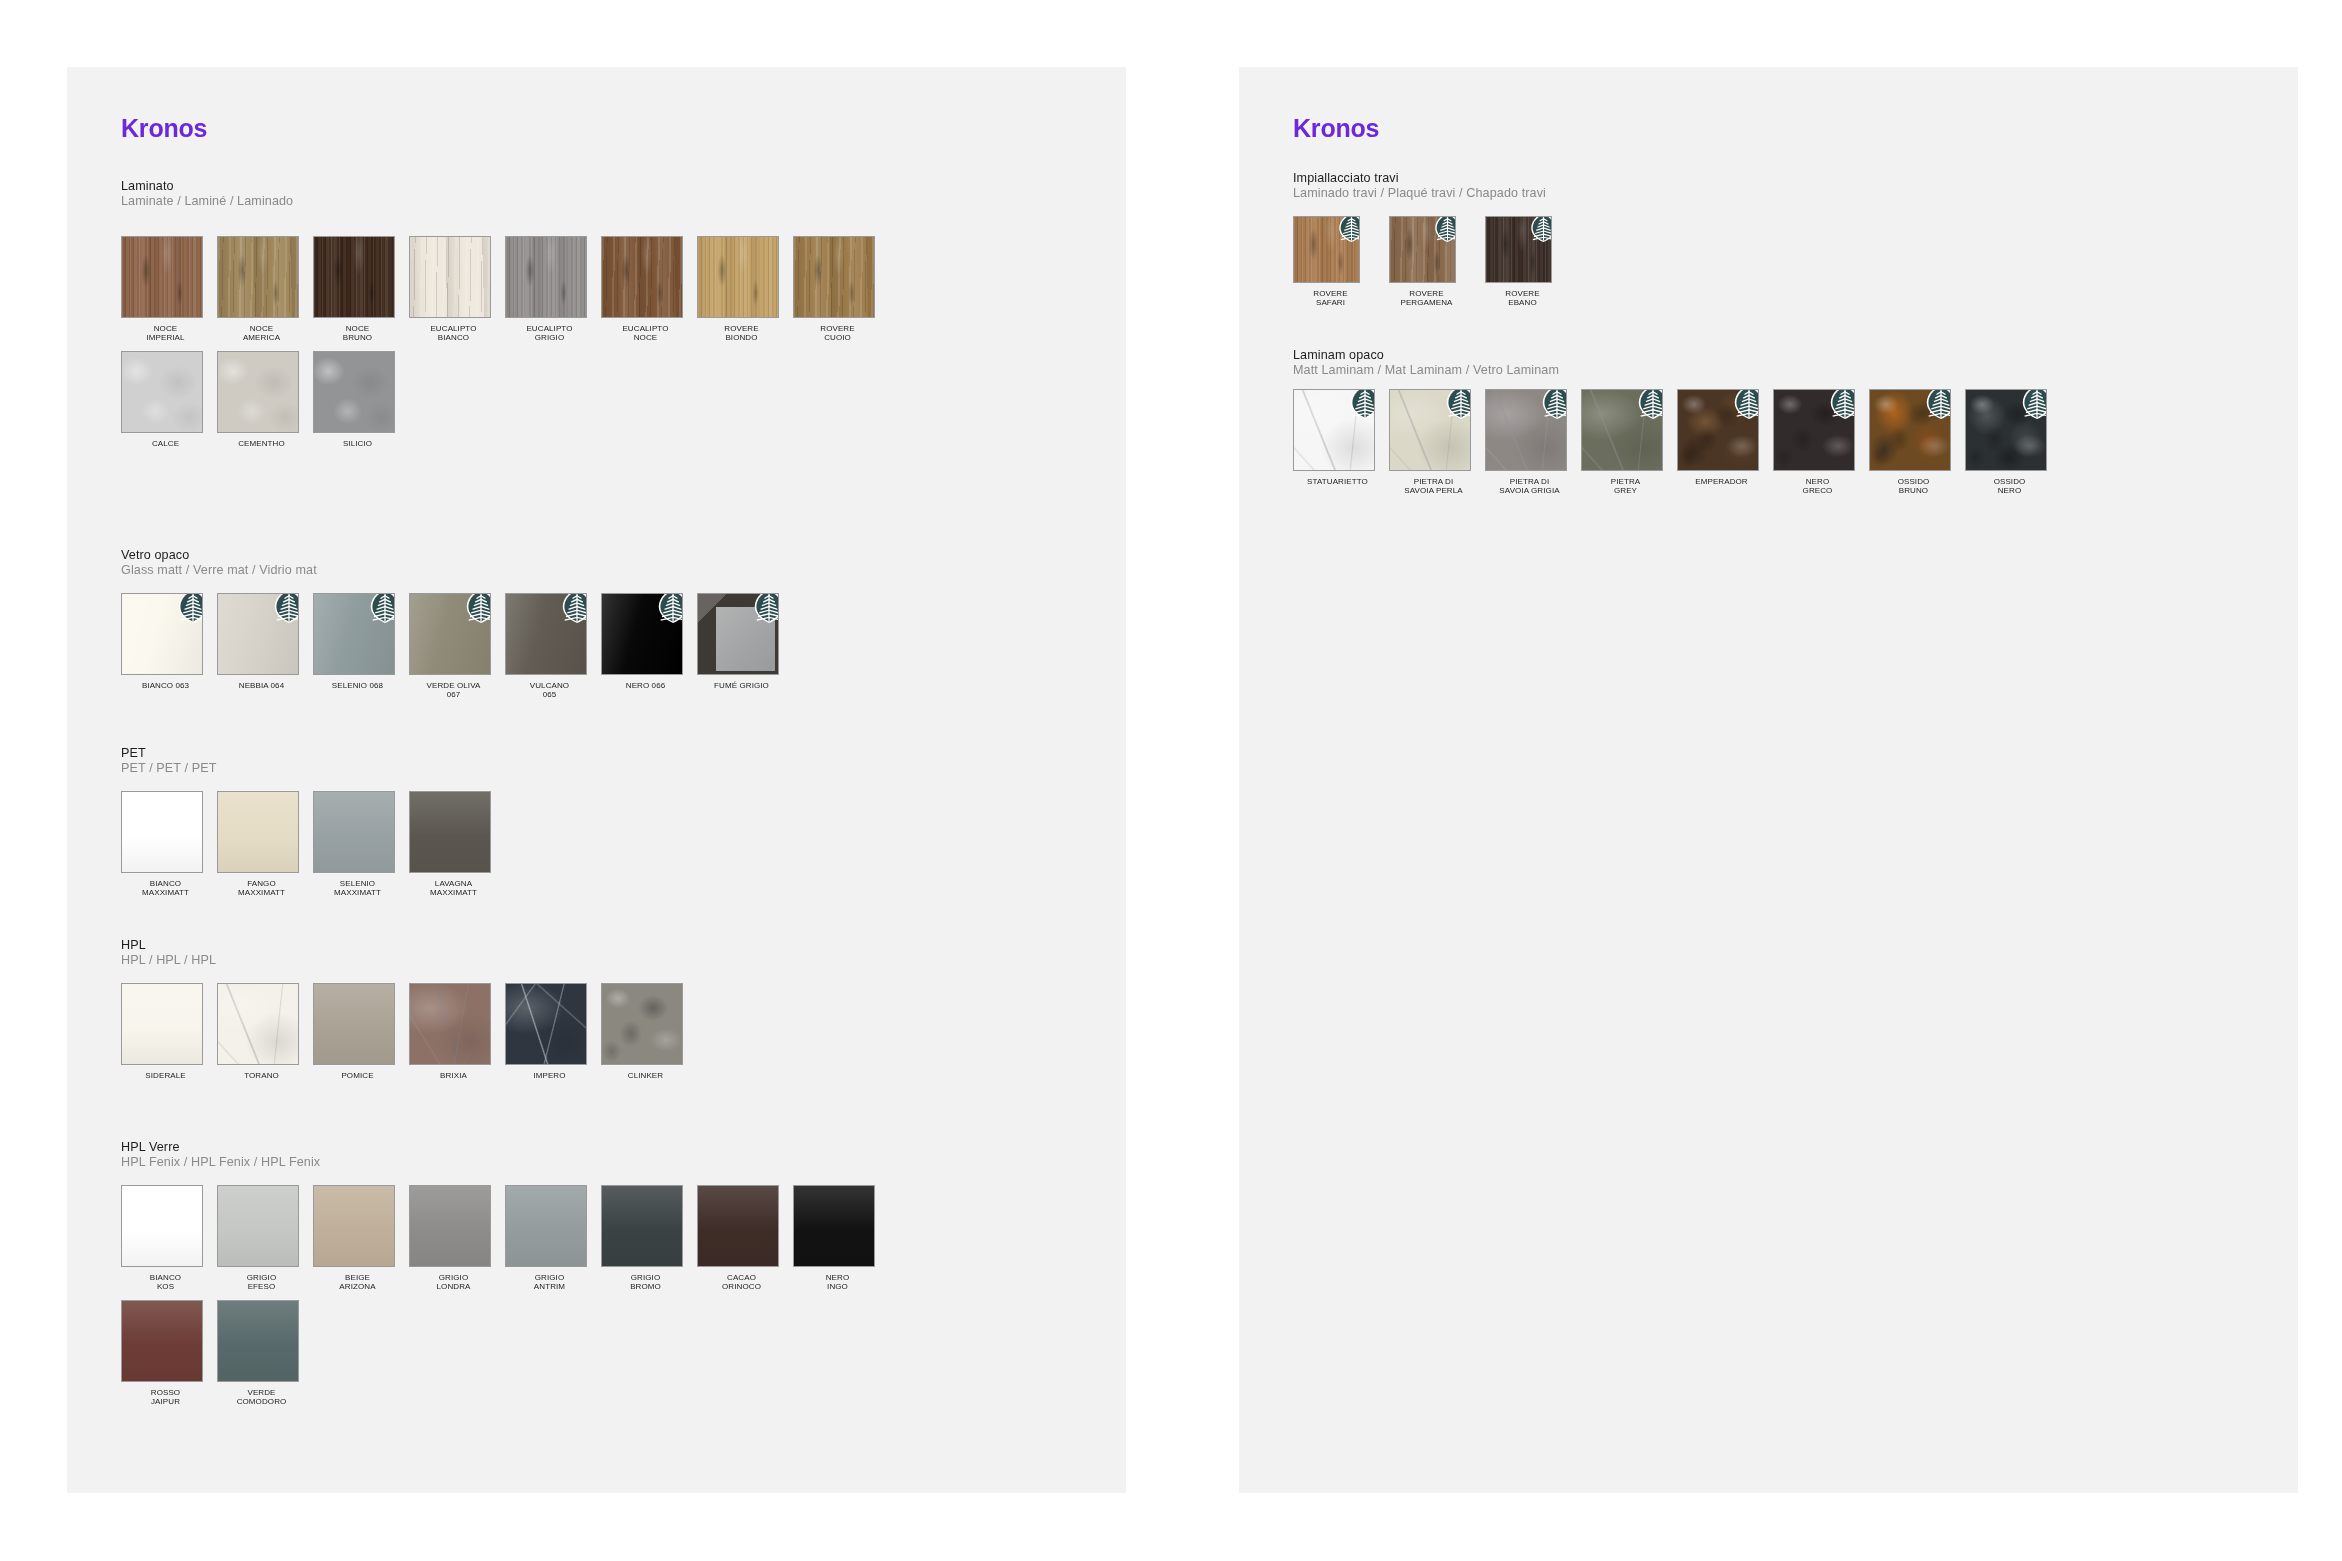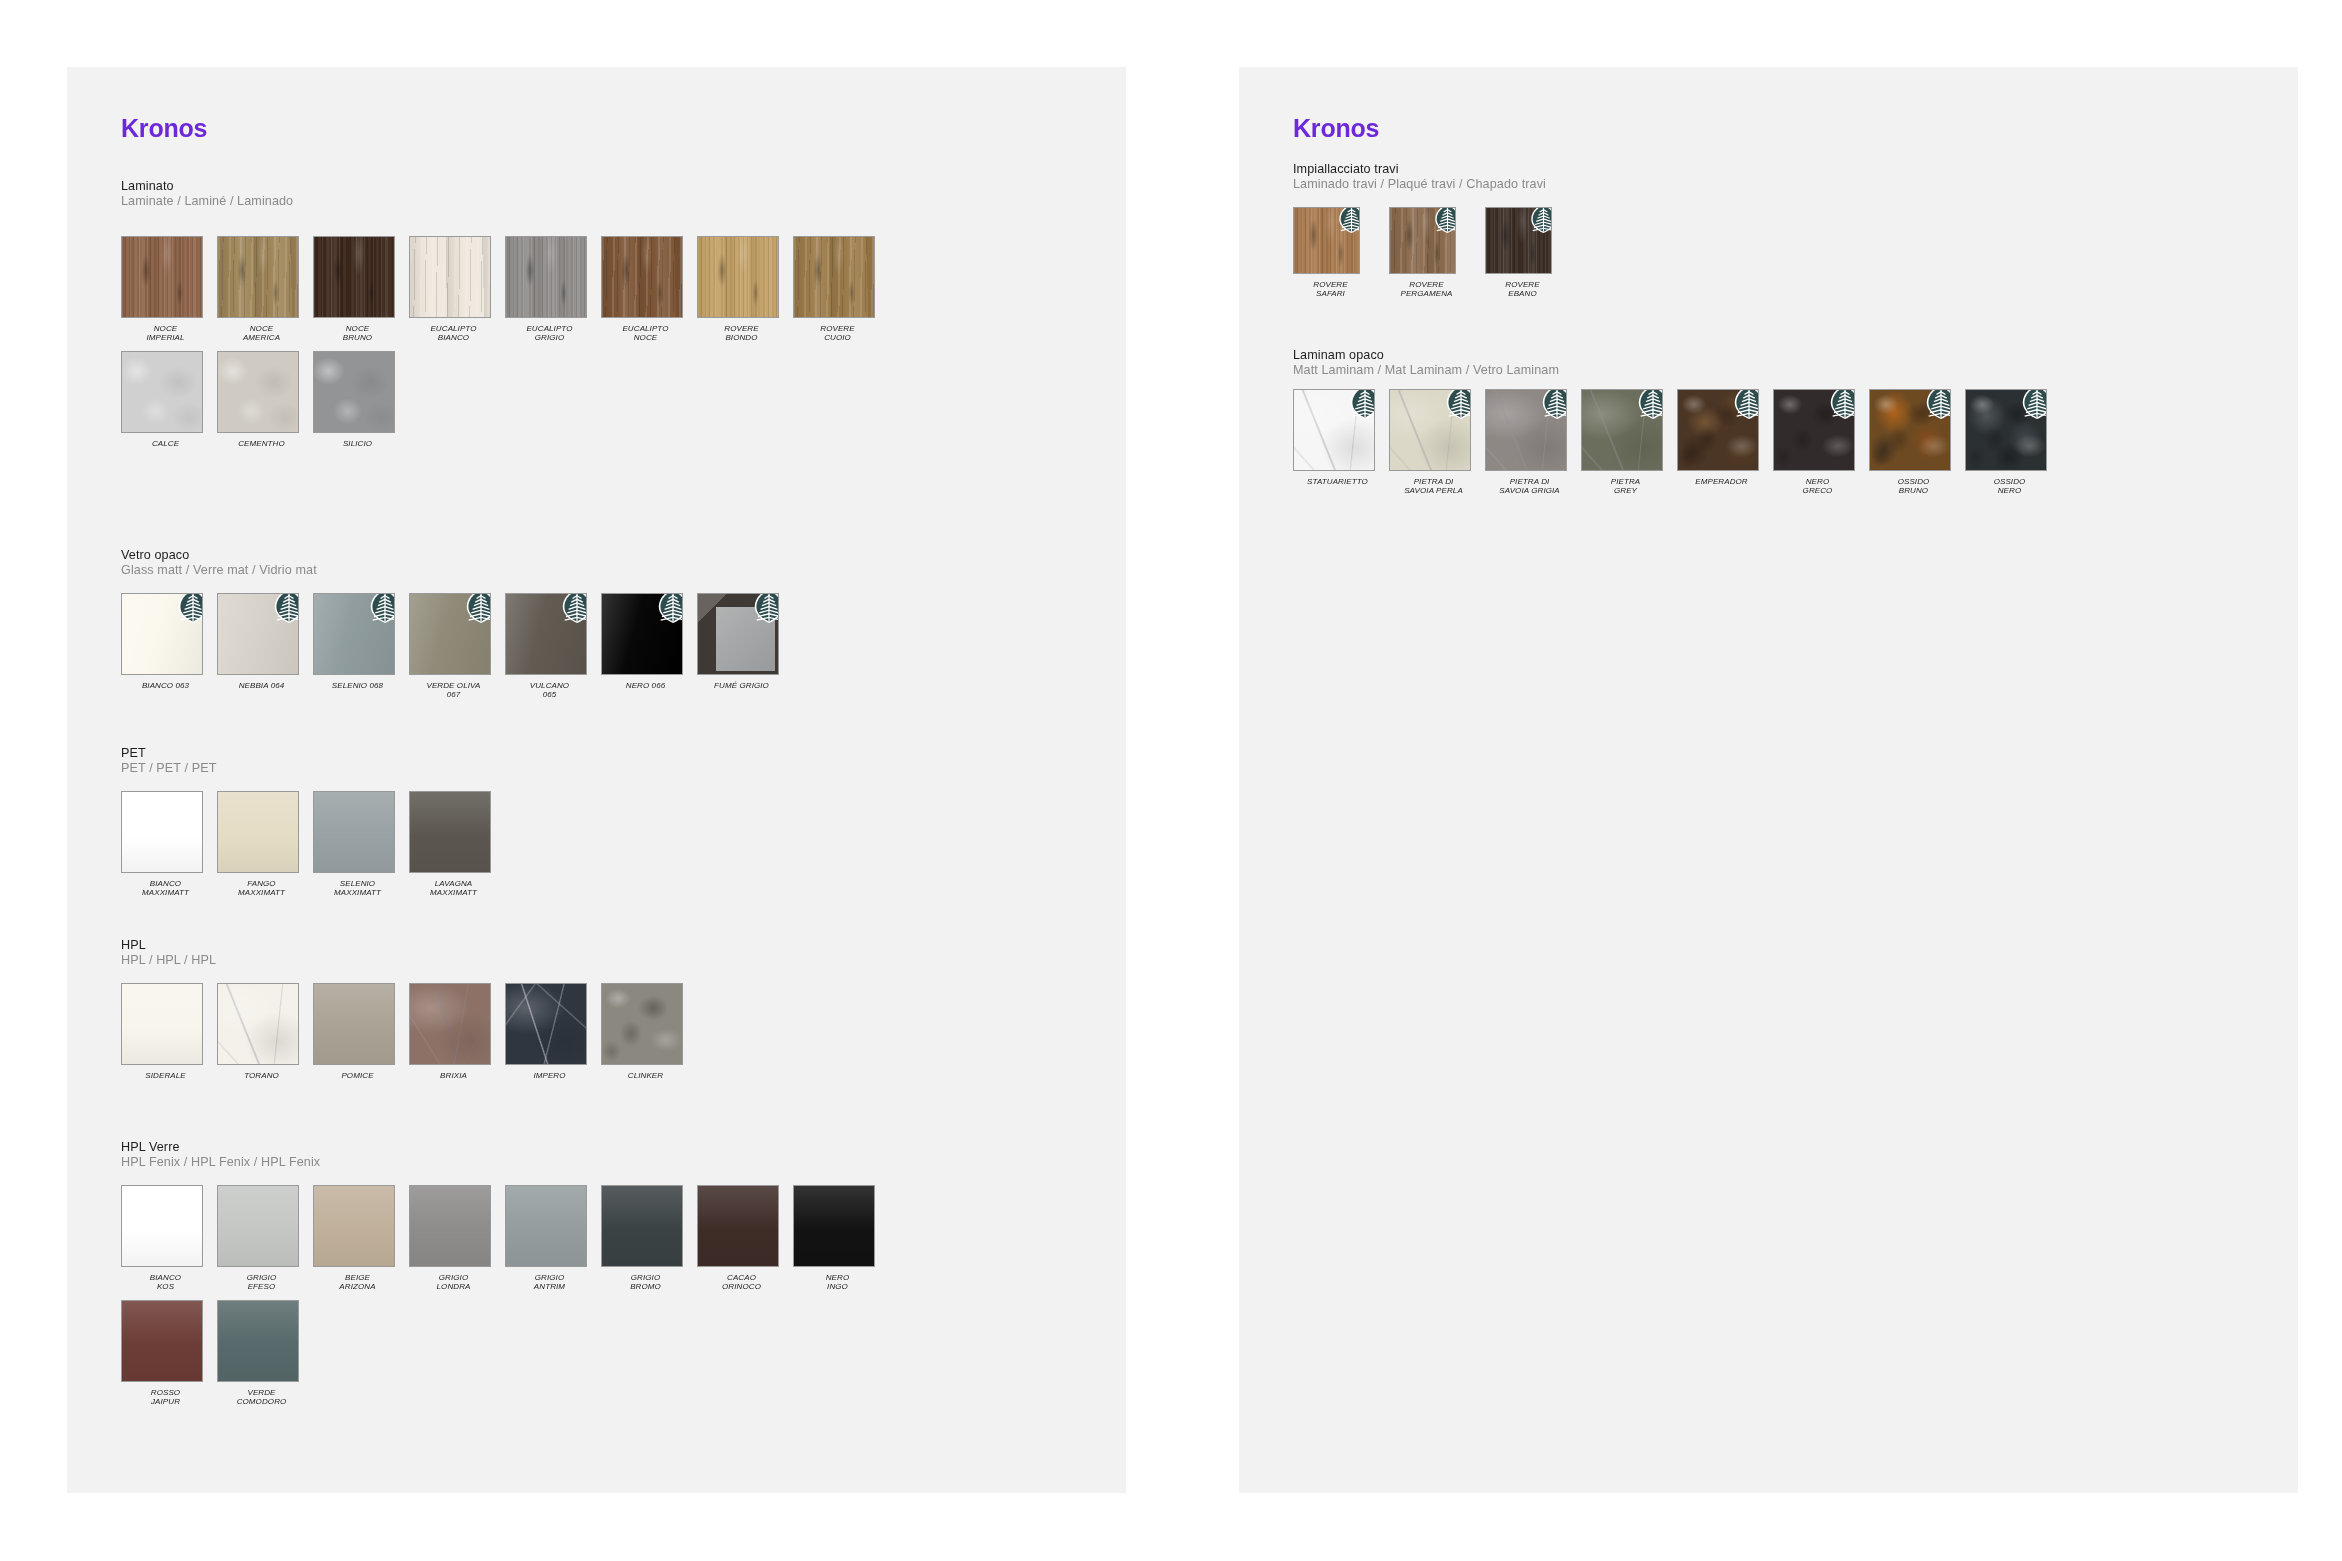--- a/index.html
+++ b/index.html
@@ -23,21 +23,21 @@
   .section{position:absolute;left:54px;}
 
   .sec-head{margin:0 0 0 0;}
   .sec-title-it{
     font-size:12.6px;color:#1d1d1d;line-height:15px;letter-spacing:0.1px;
   }
   .sec-title-tr{
     font-size:12.6px;color:#8a8a8a;line-height:15px;letter-spacing:0.1px;
   }
 
-  .row{display:flex;gap:0px;font-style:italic;}
+  .row{display:flex;gap:0px;}
   .row + .row{margin-top:9.4px;}
 
   .cell{width:96px;display:block;}
   .cell.small{width:96px;}
 
   .swatch{
     position:relative;
     width:82px;height:82px;
     border:0.9px solid #9a9a9a;
     box-sizing:border-box;
@@ -559,21 +559,21 @@
             <div class="label">VERDE<br>COMODORO</div>
           </div>
         </div>
       </div>
   </div>
 </div>
 
 <div class="page" id="page-right">
   <div class="page-title">Kronos</div>
 
-  <div class="section" id="sec-travi" style="top:95px;">
+  <div class="section" id="sec-travi" style="top:104px;">
     <div class="sec-head">
       <div class="sec-title-it">Impiallacciato travi</div>
       <div class="sec-title-tr">Laminado travi / Plaqué travi / Chapado travi</div>
     </div>
     <div class="rows" style="margin-top:15px;">
         <div class="row">
           <div class="cell small">
             <div class="swatch sm" style="background: rgb(169, 122, 78);">
               <div class="tex grainv"></div>
               <div class="tex knots"></div>

